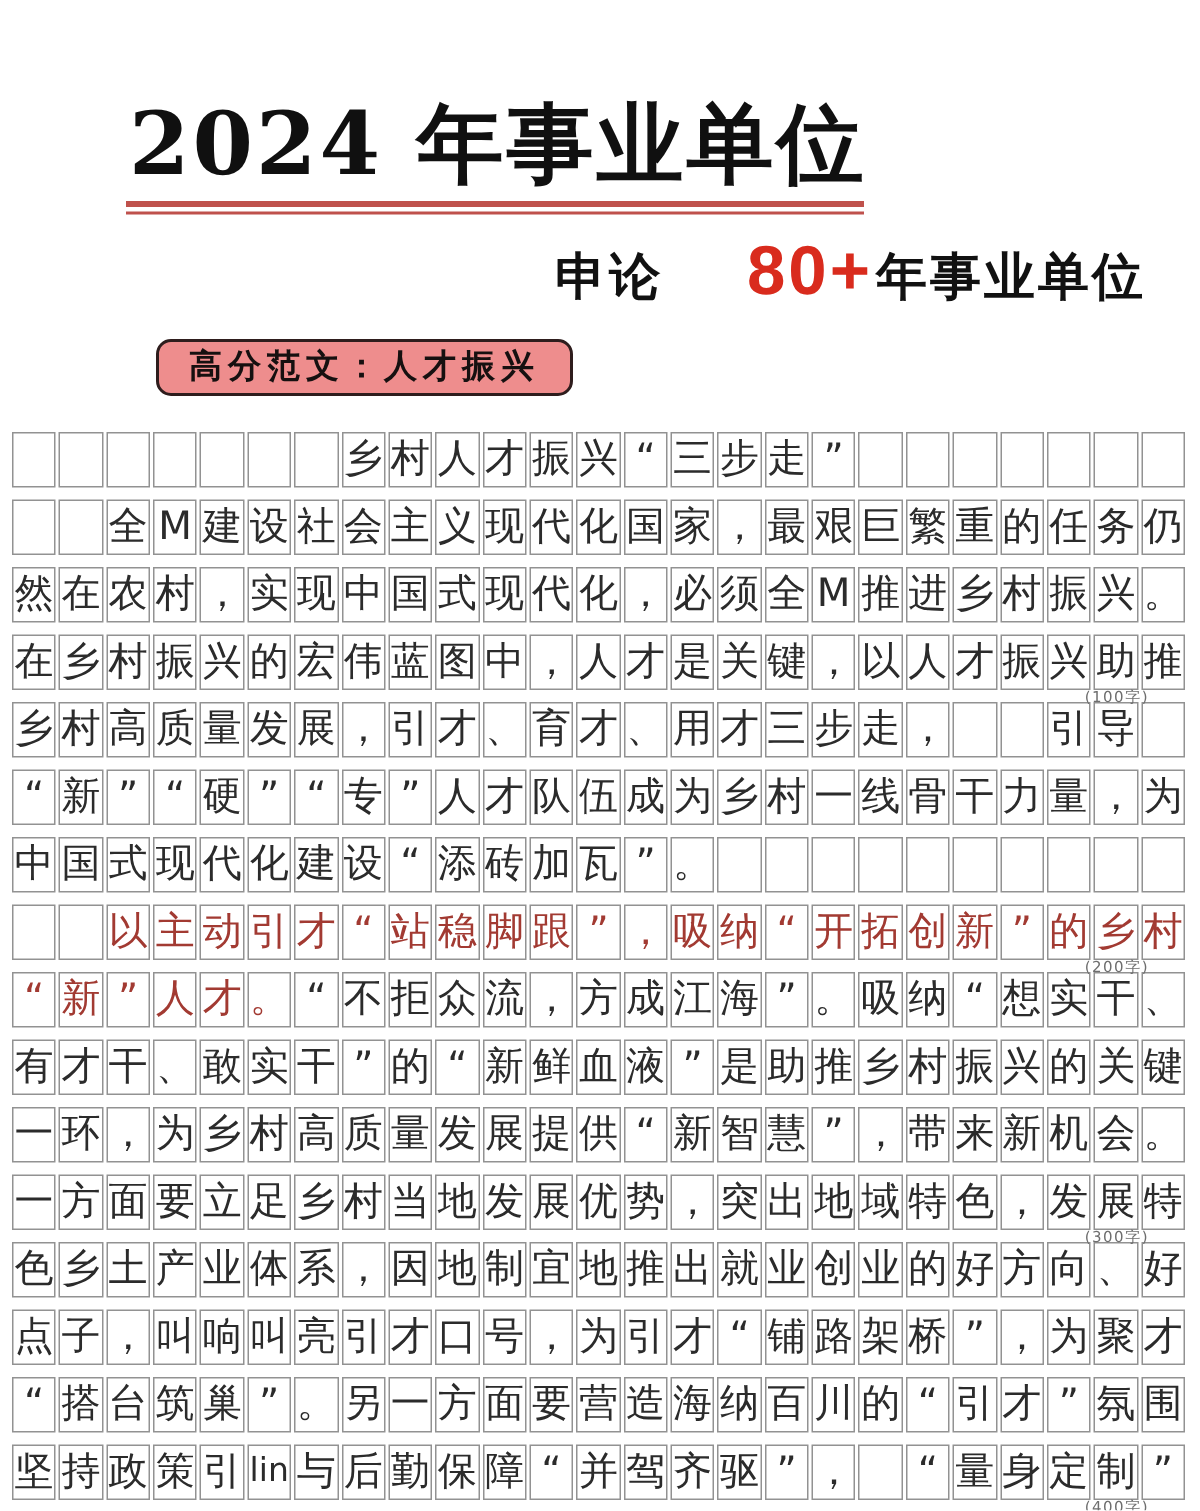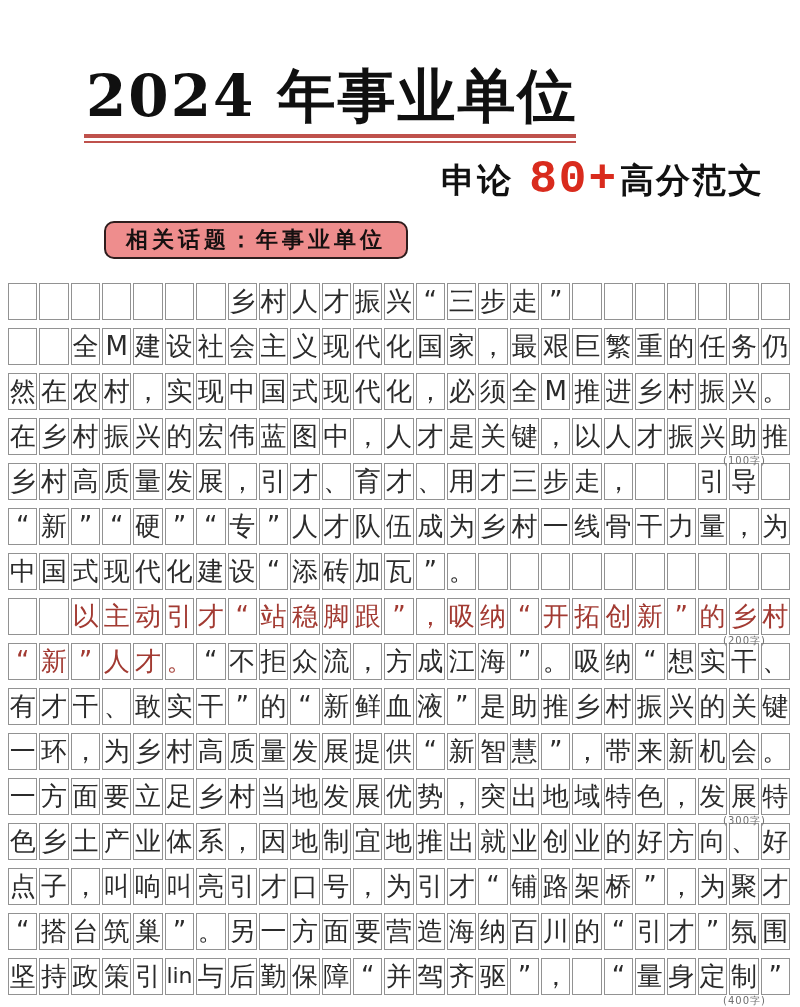--- a/index.html
+++ b/index.html
@@ -31,24 +31,25 @@
     padding-right:36px;
     text-align:right;
     font-weight:bold;
     font-size:34px;
     line-height:50px;
     letter-spacing:2px;
     color:#111;
     white-space:nowrap;
   }
   .subtitle .hl{
-    font-family:Liberation Mono, monospace;
+    font-family:Liberation Sans, sans-serif;
     font-size:46px;
     color:var(--highlight-red,#d92b1d);
     padding:0 2px;
+    margin-left:40px;
   }
   .topic-badge{
     display:inline-block;
     margin:16px 0 0 104px;
     background:var(--badge-bg,#ee8d8d);
     border:2px solid var(--badge-border,#2e1d1d);
     border-radius:10px;
     padding:3px 20px;
     font-size:22px;
     line-height:28px;
@@ -95,25 +96,25 @@
 <body>
 
 <div class="page">
 
   <header>
     <h1 class="main-title">2024 年事业单位</h1>
 
     <div class="title-underline"></div>
 
     <div class="subtitle">
-      <span>申论 </span><span class="hl">80+</span><span>高分范文</span>
+      <span>申论 </span><span class="hl">80+</span><span>年事业单位</span>
     </div>
 
     <div class="topic-badge">
-      <span>相关话题：年事业单位</span>
+      <span>高分范文：人才振兴</span>
     </div>
   </header>
 
   <main class="essay-grid" id="essay-grid">
       <div class="g-row">
         <span class="cell"></span>
         <span class="cell"></span>
         <span class="cell"></span>
         <span class="cell"></span>
         <span class="cell"></span>

